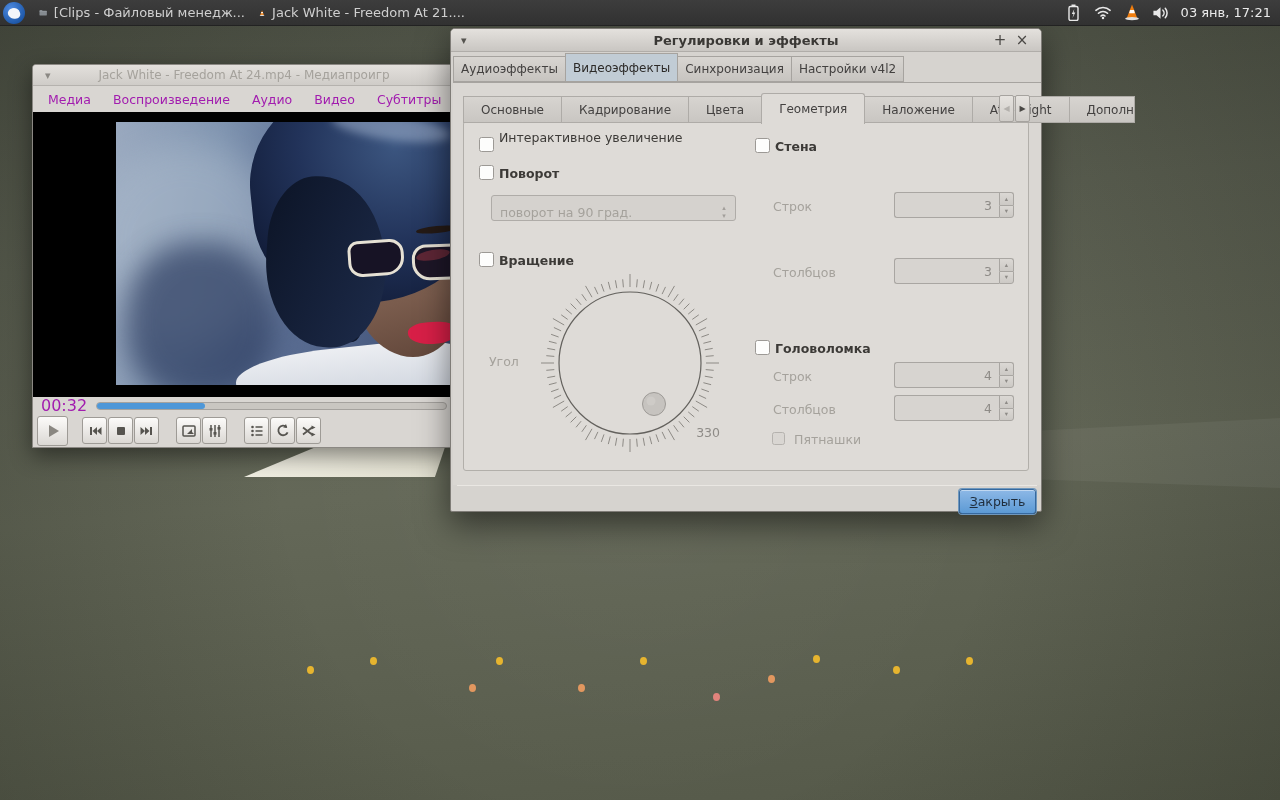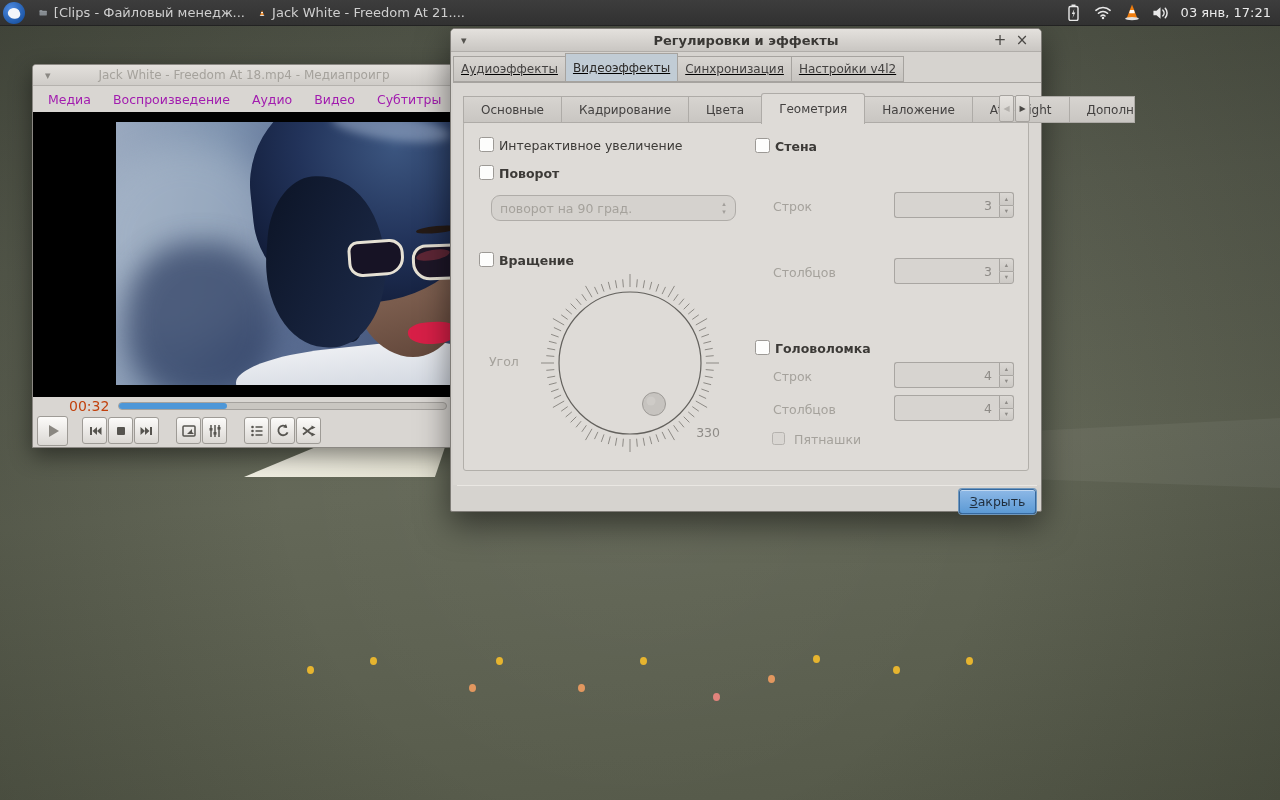--- a/index.html
+++ b/index.html
@@ -72,21 +72,21 @@
     transform:rotate(-10deg); border-radius:50%; opacity:.8; }
   .ph-brow { left:300px; top:104px; width:42px; height:7px; background:#241a16; border-radius:50%;
     transform:rotate(-6deg); }
   .ph-lips { left:292px; top:200px; width:50px; height:22px; background:#d81f47;
     border-radius: 45% 45% 55% 55%; transform:rotate(-3deg); }
   .ph-strap { left:222px; top:150px; width:26px; height:70px; background:#10182c;
     border-radius:10px; transform:rotate(8deg); }
   .ph-jacket { left:120px; top:225px; width:230px; height:60px;
     background: linear-gradient(#eceef2,#ccd2dc); border-radius:40% 30% 0 0; transform:rotate(-6deg); }
   .vlc-seek { height:16px; display:flex; align-items:center; padding:1px 8px 0 8px; gap:9px; }
-  .seek-time { font-size:14px; color:#c2410c;margin-left:28px; }
+  .seek-time { font-size:16px; color:#a21caf; }
   .seek-track { flex:1; height:8px; background:#c9c6c1; border:1px solid #a5a29e; border-radius:4px;
     position:relative; }
   .seek-fill { position:absolute; left:0; top:0; height:100%; width:108px; background:#4e97d8;
     border-radius:4px; }
   .vlc-controls { height:35px; display:flex; align-items:center; padding-left:4px; }
   .cbtn { display:flex; align-items:center; justify-content:center;
     background: linear-gradient(#fcfbf9,#dbd8d4); border:1px solid #9e9b96; border-radius:3px; }
   .cbtn-play { width:31px; height:30px; }
   .cbtn-s { width:25px; height:27px; }
   .cgrp { display:flex; gap:1px; }
@@ -98,21 +98,21 @@
     box-shadow: 0 12px 32px rgba(0,0,0,0.5); }
   .dlg-titlebar { position:absolute; left:0; top:0; right:0; height:23px;
     background: linear-gradient(#e4e1dd,#c9c6c2); border-radius:4px 4px 0 0;
     display:flex; align-items:center; justify-content:center; border-bottom:1px solid #b0ada9; }
   .dlg-title { font-size:13px; font-weight:bold; color:#3a3835; }
   .dlg-menu-arrow { position:absolute; left:10px; top:5px; font-size:11px; color:#55534f; }
   .dlg-btn { position:absolute; top:2px; width:18px; height:18px; display:flex; align-items:center;
     justify-content:center; color:#4a4845; font-size:15px; }
   .dlg-max { right:32px; }
   .dlg-close { right:10px; }
-  .dlg-tabs { position:absolute; left:2px; top:24px; height:29px; display:flex; align-items:flex-end;text-decoration:underline; }
+  .dlg-tabs { position:absolute; left:2px; top:24px; height:29px; display:flex; align-items:flex-end; }
   .tab { height:26px; display:flex; align-items:center; padding:0 7px; font-size:12px; color:#434140;
     background: linear-gradient(#d8d5d1,#c7c4c0); border:1px solid #a6a39f; border-right:none; }
   .tab:last-child { border-right:1px solid #a6a39f; }
   .tab.sel { height:29px; background:#c1ccd5; color:#2c2a28; border-right:1px solid #a6a39f; }
   .tab.sel + .tab { border-left:none; }
   .dlg-page { position:absolute; left:2px; top:53px; width:588px; height:403px; background:#dad7d3;
     border-top:1px solid #a6a39f; }
   .dlg-subtabs { position:absolute; left:12px; top:63px; height:31px; display:flex; align-items:flex-end; z-index:3; }
   .stab { height:27px; display:flex; align-items:center; padding:0 17px; font-size:12px; color:#434140;
     background: linear-gradient(#d7d4d0,#c9c6c2); border:1px solid #aeaba7; border-right:none; white-space:nowrap; }
@@ -125,21 +125,21 @@
     display:flex; align-items:center; justify-content:center; font-size:8px; }
   .panel { position:absolute; left:12px; top:92px; width:566px; height:350px; background:#dedbd7;
     border:1px solid #b2afaa; border-radius:3px; z-index:2; }
   .cb { position:absolute; width:15px; height:15px; background:#fdfdfc; border:1px solid #9c9995;
     border-radius:2.5px; }
   .cb.dis { width:13px; height:13px; background:#d9d6d2; border-color:#b5b2ae; }
   .lbl { position:absolute; font-size:12.5px; color:#3c3a37; white-space:nowrap; }
   .lbl.b { font-weight:bold; }
   .lbl.dis { color:#a5a29c; }
   .combo { position:absolute; left:27px; top:73px; width:245px; height:26px; background:#d5d2ce;
-    border:1px solid #afaca8; border-radius:9px; display:flex; align-items:center; }
+    border:1px solid #afaca8; border-radius:3px; display:flex; align-items:flex-end; }
   .combo-text { flex:1; padding-left:8px; font-size:12.5px; color:#a5a29c; white-space:nowrap; overflow:hidden; }
   .combo-arrows { width:22px; display:flex; flex-direction:column; align-items:center; gap:1px;
     font-size:7px; color:#a29f9b; line-height:1; }
   .spin { position:absolute; width:120px; height:26px; display:flex; }
   .spin-val { flex:1; background:#d7d4d0; border:1px solid #a9a6a2; border-right:none;
     border-radius:3px 0 0 3px; font-size:12.5px; color:#8e8b87; text-align:right;
     padding:5px 7px 0 0; }
   .spin-btns { width:15px; display:flex; flex-direction:column; }
   .spin-b { flex:1; background:linear-gradient(#dbd8d4,#ccc9c5); border:1px solid #a9a6a2;
     display:flex; align-items:center; justify-content:center; font-size:6.5px; color:#8e8b87; line-height:1; }
@@ -224,21 +224,21 @@
             <path d="M14 3a7.5 7.5 0 0 1 0 10" fill="none" stroke="#e8e8e8" stroke-width="1.6" stroke-linecap="round"></path>
           </svg>
       </div>
       <span class="clock">03 янв, 17:21</span>
     </div>
   </div>
 
   <div class="vlc-win">
     <div class="vlc-titlebar">
       <span class="win-menu-arrow">▾</span>
-      <span class="vlc-title">Jack White - Freedom At 18.mp4 - Медиапроигр</span>
+      <span class="vlc-title">Jack White - Freedom At 24.mp4 - Медиапроигр</span>
     </div>
     <div class="vlc-menubar">
       <span class="menu-item">Медиа</span>
       <span class="menu-item">Воспроизведение</span>
       <span class="menu-item">Аудио</span>
       <span class="menu-item">Видео</span>
       <span class="menu-item">Субтитры</span>
       <span class="menu-item">Инстру</span>
     </div>
     <div class="vlc-video">
@@ -361,21 +361,21 @@
       <div class="stab">Наложение</div>
       <div class="stab">AtmoLight</div>
       <div class="stab clip">Дополните.</div>
     </div>
     <div class="stab-scroll" style="left:548px;color:#b3b0ac">◀</div>
     <div class="stab-scroll" style="left:564px;color:#494744">▶</div>
 
     <div class="panel">
 
       <div class="cb" style="left:15px;top:15px"></div>
-      <div class="lbl" style="left:35px;top:16px">Интерактивное увеличение</div>
+      <div class="lbl" style="left:35px;top:8px">Интерактивное увеличение</div>
 
       <div class="cb" style="left:15px;top:43px"></div>
       <div class="lbl b" style="left:35px;top:44px">Поворот</div>
 
       <div class="combo">
         <div class="combo-text">поворот на 90 град.</div>
         <div class="combo-arrows">
           <span>▴</span>
             <span>▾</span>
         </div>

